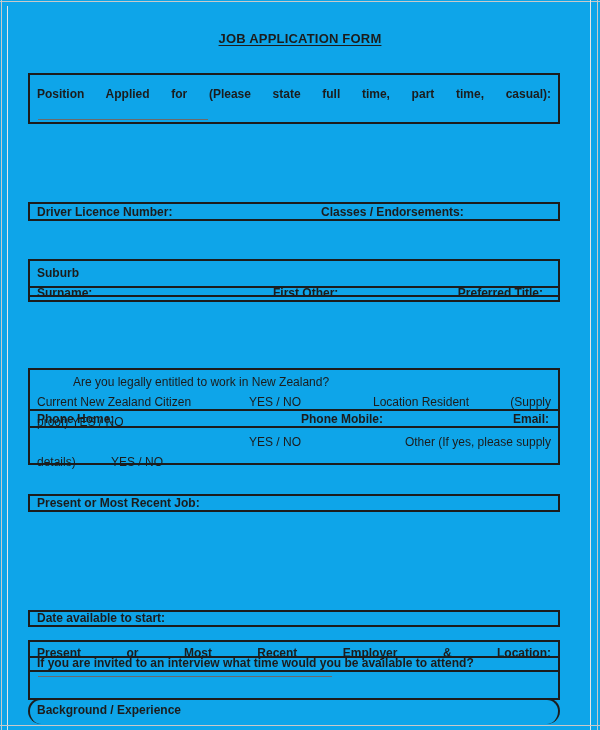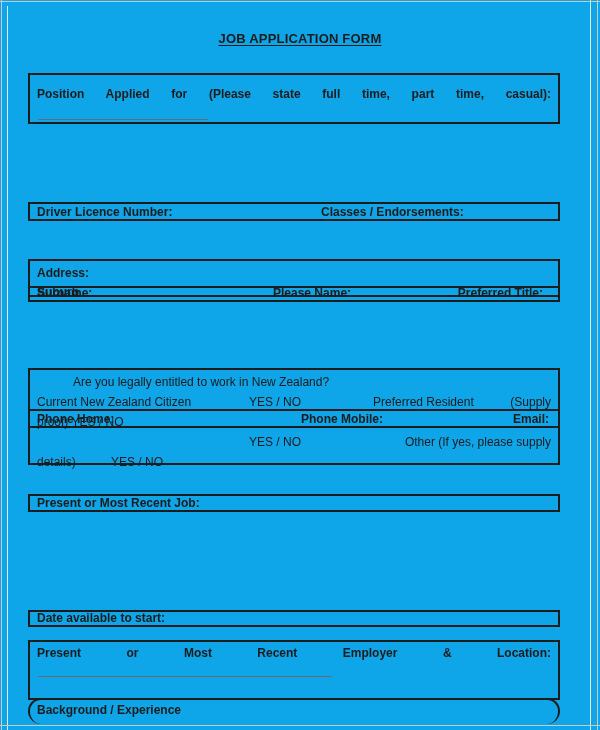--- a/index.html
+++ b/index.html
@@ -50,41 +50,40 @@
     <div class="write-line" style="left:8px;top:44px;width:170px;"></div>
   </div>
 
   <div class="fbox single rel" style="top:151px;height:19px;">
     <span>Driver Licence Number:</span>
     <span class="abs" style="left:291px;">Classes / Endorsements:</span>
   </div>
 
   <div class="fbox single rel" style="top:216px;height:16px;">
     <span>Surname:</span>
-    <span class="abs" style="left:243px;">Please Name:</span>
+    <span class="abs" style="left:243px;">First Other:</span>
     <span class="abs" style="right:15px;">Preferred Title:</span>
   </div>
 
   <div class="fbox addr-body" style="top:259px;height:38px;">
-    <div class="addr-line">Address:</div>
     <div class="addr-line">Suburb</div>
   </div>
 
   <div class="fbox single rel" style="top:323px;height:19px;">
     <span>Phone Home:</span>
     <span class="abs" style="left:271px;">Phone Mobile:</span>
     <span class="abs" style="right:9px;">Email:</span>
   </div>
 
   <div class="fbox elig-body" style="top:368px;height:97px;">
     <div class="elig-line head">Are you legally entitled to work in New Zealand?</div>
     <div class="elig-line">
       <span>Current New Zealand Citizen</span>
       <span class="abs" style="left:212px;">YES / NO</span>
-      <span class="abs" style="left:336px;">Preferred Resident</span>
+      <span class="abs" style="left:336px;">Location Resident</span>
       <span class="abs" style="right:0;">(Supply</span>
     </div>
     <div class="elig-line">
       <span>proof) YES / NO</span>
     </div>
     <div class="elig-line">
       <span class="abs" style="left:212px;">YES / NO</span>
       <span class="abs" style="right:0;text-align:center;">Other (If yes, please supply</span>
     </div>
     <div class="elig-line">
@@ -99,18 +98,21 @@
 
   <div class="fbox single" style="top:610px;height:17px;">
     <span>Date available to start:</span>
   </div>
 
   <div class="fbox rel" style="top:535px;height:60px;">
     <div class="abs justify-line" style="left:7px;right:7px;top:4px;">Present or Most Recent Employer &amp; Location:</div>
     <div class="write-line" style="left:8px;top:34px;width:294px;"></div>
   </div>
 
+  <div class="fbox single" style="top:656px;height:16px;">
+    <span>If you are invited to an interview what time would you be available to attend?</span>
+  </div>
 
   <div class="fbox noline-bottom" style="top:698px;height:26px;padding:3px 7px 0 7px;">
     <span>Background / Experience</span>
   </div>
 
 </div>
 
 </body></html>

